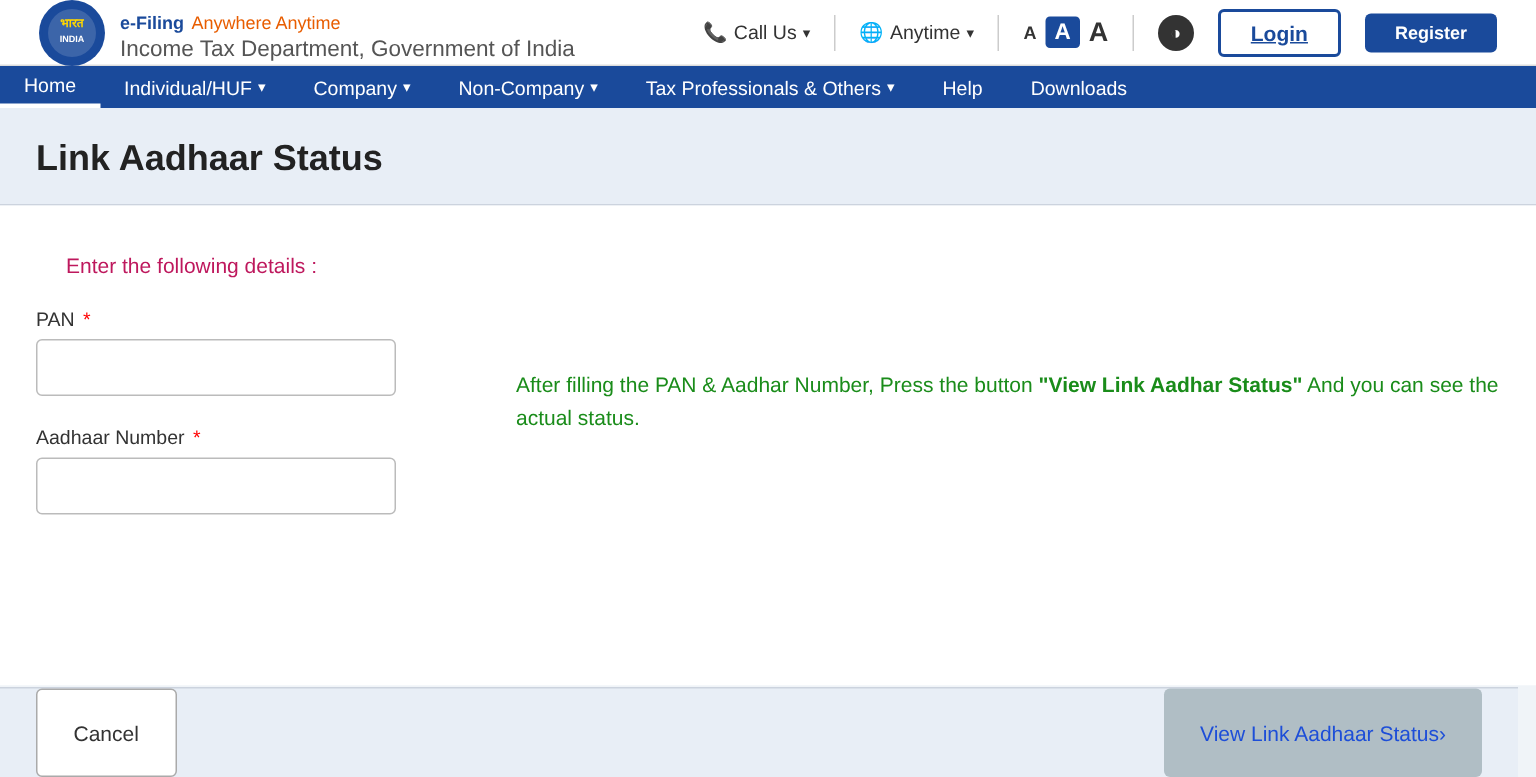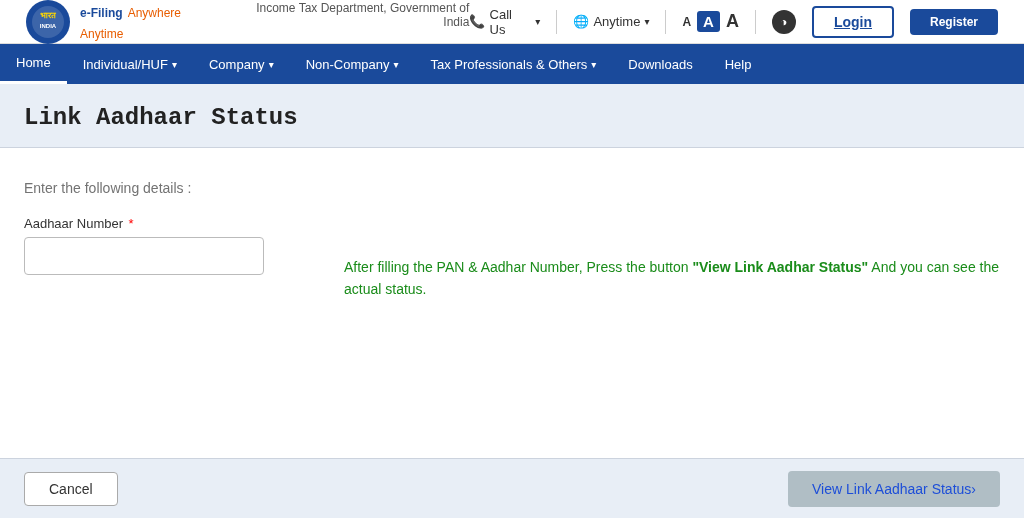--- a/index.html
+++ b/index.html
@@ -29,34 +29,34 @@
       align-items: center;
       justify-content: center;
       color: white;
       font-size: 10px;
       font-weight: bold;
       text-align: center;
       overflow: hidden;
     }
     .logo-text {
       display: flex;
-      flex-direction: row;
+      flex-direction: column;
     }
     .logo-title {
       font-size: 18px;
       font-weight: bold;
       color: #1a4a9b;
     }
     .logo-title span {
       color: #e85d00;
       font-size: 12px;
       font-weight: normal;
     }
     .logo-subtitle {
-      font-size: 12px;
+      font-size: 15px;
       color: #555;
       text-align: right;
     }
     .top-bar-right {
       display: flex;
       align-items: center;
       gap: 16px;
     }
     .top-bar-item {
       display: flex;
@@ -115,21 +115,21 @@
       border-radius: 4px;
       cursor: pointer;
       font-size: 12px;
       font-weight: bold;
       border: none;
     }
 
     
     .nav-bar {
       background: #1a4a9b;
-      height: 40px;
+      height: 28px;
       display: flex;
       align-items: stretch;
     }
     .nav-item {
       display: flex;
       align-items: center;
       padding: 0 16px;
       color: white;
       font-size: 13px;
       cursor: pointer;
@@ -142,41 +142,41 @@
     }
     .nav-chevron {
       font-size: 10px;
     }
 
     
     .page-title-bar {
       background: #e8eef6;
       padding: 20px 24px 16px;
       border-bottom: 1px solid #ccd3de;
-      font-family: Liberation Mono, monospace;
     }
     .page-title {
       font-size: 24px;
       font-weight: bold;
       color: #222;
     }
 
     
     .main-content {
       background: #fff;
       padding: 24px;
       min-height: 320px;
     }
     .form-section {
       padding: 8px 0;
     }
     .form-description {
       font-size: 14px;
-      color: #737373;
+      color: #be185d;
       margin-bottom: 20px;
+      margin-left: 20px;
     }
     .form-group {
       margin-bottom: 20px;
     }
     .form-label {
       font-size: 13px;
       color: #333;
       margin-bottom: 6px;
       display: block;
     }
@@ -213,28 +213,27 @@
     }
     .info-text strong {
       color: #1a8c1a;
     }
 
     
     .footer-bar {
       background: #e8eef6;
       height: 60px;
       display: flex;
-      align-items: center;
       justify-content: space-between;
       padding: 0 24px;
       border-top: 1px solid #ccd3de;
       position: fixed;
       bottom: 0;
       left: 0;
-      right: 0;
+      right: 12px;
     }
     .btn-cancel {
       border: 1px solid #aaa;
       background: #fff;
       color: #333;
       padding: 8px 24px;
       border-radius: 4px;
       cursor: pointer;
       font-size: 14px;
     }
@@ -313,36 +312,42 @@
   </div>
   <div class="nav-item">
     <span>Non-Company</span>
     <span class="nav-chevron">▾</span>
   </div>
   <div class="nav-item">
     <span>Tax Professionals &amp; Others</span>
     <span class="nav-chevron">▾</span>
   </div>
   <div class="nav-item">
+    <span>Help</span>
+  </div>
+  <div class="nav-item">
     <span>Downloads</span>
-  </div>
-  <div class="nav-item">
-    <span>Help</span>
   </div>
 </nav>
 
 <div class="page-title-bar">
   <h1 class="page-title">Link Aadhaar Status</h1>
 </div>
 
 <div class="main-content">
   <div class="form-section">
     <p class="form-description">Enter the following details :</p>
     <div class="form-row">
       <div class="form-fields">
+        <div class="form-group">
+          <label class="form-label">
+            <span>PAN</span><span class="required"> *</span>
+          </label>
+          <input type="text" class="form-input" style="">
+        </div>
         <div class="form-group">
           <label class="form-label">
             <span>Aadhaar Number</span><span class="required"> *</span>
           </label>
           <input type="text" class="form-input" style="">
         </div>
       </div>
       <div class="form-info">
         <p class="info-text">
           <span>After filling the PAN &amp; Aadhar Number, Press the button </span><strong>"View Link Aadhar Status"</strong><span> And you can see the actual status.</span>

